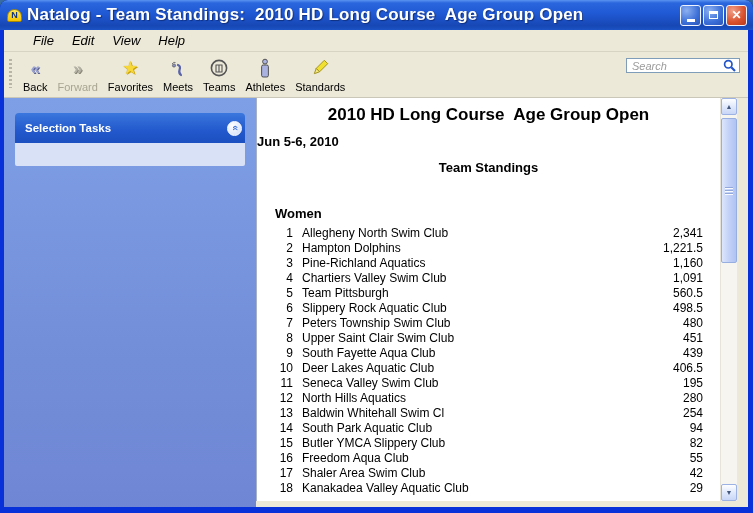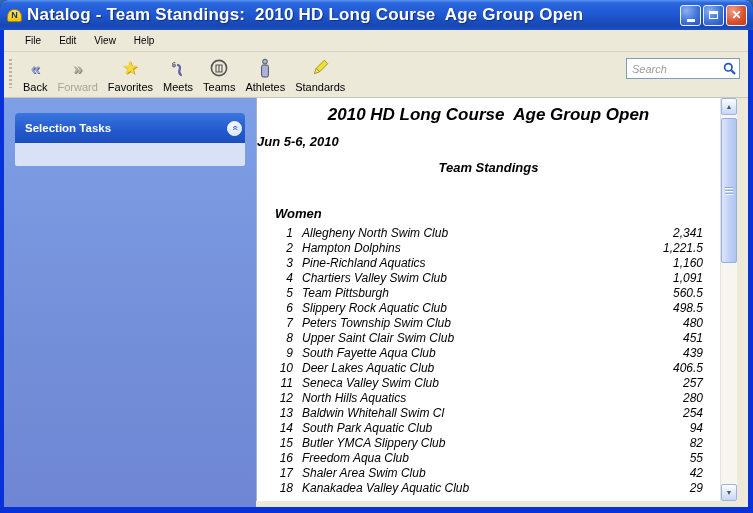--- a/index.html
+++ b/index.html
@@ -26,37 +26,37 @@
   .win-btn.blue{ background:radial-gradient(circle at 30% 25%, #8cb0f0, #3b6fd8 60%, #2a55b8); }
   .win-btn.red { background:radial-gradient(circle at 30% 25%, #f0a088, #d9502c 60%, #b83a1a); }
   .glyph-min{ width:8px; height:3px; background:#fff; margin-top:10px; }
   .glyph-max{ width:9px; height:8px; border:1px solid #fff; border-top:3px solid #fff; }
   .glyph-close{ font-size:12px; font-weight:bold; line-height:1; }
 
   
   .inner{ position:absolute; top:30px; left:4px; right:5px; bottom:6px;
     background:#ece9d8; display:flex; flex-direction:column; }
 
-  .menubar{ height:21px; display:flex; align-items:center; padding-left:12px; font-size:10px; }
+  .menubar{ height:21px; display:flex; align-items:center; padding-left:20px; font-size:13px;font-style:italic; }
   .menu-item{ padding:2px 9px; color:#000; cursor:default; }
 
   .toolbar{ height:47px; position:relative; display:flex; align-items:flex-start;
     padding:4px 8px 2px 15px; border-top:1px solid #d8d4c4; border-bottom:1px solid #cbc7b8; }
   .toolbar::before{ content:""; position:absolute; left:5px; top:7px; bottom:9px; width:3px;
     background:repeating-linear-gradient(180deg,#b9b5a6 0 2px,transparent 2px 4px); }
   .tb-item{ display:flex; flex-direction:column; align-items:center; padding:0 4px; margin-right:2px; }
   .tb-icon{ height:24px; display:flex; align-items:center; justify-content:center; }
   .tb-label{ font-size:11px; color:#000; margin-top:1px; }
   .tb-item.disabled .tb-label{ color:#a9a593; }
   .chev{ font-size:17px; font-weight:bold; line-height:1; }
   .chev.back{ color:#9aa3d6; text-shadow:1px 1px 0 #5a5f8a; }
   .chev.fwd{ color:#b3b0a4; text-shadow:1px 1px 0 #8d8a7c; }
   .star{ font-size:18px; color:#f8d838; text-shadow:0 0 1px #b89000, 1px 1px 0 #c9a20a; line-height:1; }
 
-  .search-box{ margin-left:auto; margin-top:2px; width:114px; height:21px; background:#fff;
+  .search-box{ margin-left:auto; margin-top:2px; width:114px; height:15px; background:#fff;
     border:1px solid #7f9db9; display:flex; align-items:center; padding:0 3px 0 5px; }
   .search-input{ border:none; outline:none; flex:1; width:70px; font-size:11px;
     font-family:"Liberation Sans",sans-serif; color:#444; background:transparent; }
   .search-input::placeholder{ color:#9b9b9b; font-style:italic; }
 
   
   .content{ flex:1; display:flex; overflow:hidden; }
 
   .sidebar{ width:252px; padding:15px 11px 0 11px;
     background:linear-gradient(180deg,#7e9fe6 0%,#7490da 55%,#6f86d4 100%); }
@@ -70,21 +70,21 @@
   .panel-body{ background:#d9e1f7; border-radius:0 0 2px 2px; }
   .panel.primary .panel-body{ height:23px; }
   .panel.secondary .panel-body{ height:21px; }
   .collapse-btn{ width:15px; height:15px; border-radius:50%; border:1px solid #fff;
     background:radial-gradient(circle at 35% 30%, #ffffff, #dce6fa 70%, #c0d0f2);
     display:flex; align-items:center; justify-content:center; }
   .collapse-btn .chevrons{ display:inline-block; transform:rotate(90deg);
     color:#3f74d8; font-weight:bold; font-size:10px; line-height:1; }
 
   .main-area{ flex:1; display:flex; flex-direction:column; background:#ece9d8; }
-  .main-row{ flex:1; display:flex; margin-bottom:6px;font-style:italic; }
+  .main-row{ flex:1; display:flex; margin-bottom:6px; }
   .main{ flex:1; background:#fff; border-left:1px solid #a6b0c8; overflow:hidden;
     color:#000; }
   .report-title{ text-align:center; font-size:17px; font-weight:bold; white-space:pre; margin-top:7px; }
   .report-date{ text-align:left; font-size:13px; font-weight:bold; margin-top:9px; }
   .report-subtitle{ text-align:center; font-size:13px; font-weight:bold; margin-top:11px; }
   .section-header{ font-size:13px; font-weight:bold; margin:31px 0 4px 18px; }
   .standings{ padding:0 17px 0 8px; }
   .srow{ display:flex; align-items:center; height:15px; font-size:12px; }
   .srow .rank{ width:28px; text-align:right; margin-right:9px; }
   .srow .team{ flex:1; }
@@ -281,21 +281,21 @@
                   <span class="pts">439</span>
                 </div>
                 <div class="srow">
                   <span class="rank">10</span>
                   <span class="team">Deer Lakes Aquatic Club</span>
                   <span class="pts">406.5</span>
                 </div>
                 <div class="srow">
                   <span class="rank">11</span>
                   <span class="team">Seneca Valley Swim Club</span>
-                  <span class="pts">257</span>
+                  <span class="pts">195</span>
                 </div>
                 <div class="srow">
                   <span class="rank">12</span>
                   <span class="team">North Hills Aquatics</span>
                   <span class="pts">280</span>
                 </div>
                 <div class="srow">
                   <span class="rank">13</span>
                   <span class="team">Baldwin Whitehall Swim Cl</span>
                   <span class="pts">254</span>

